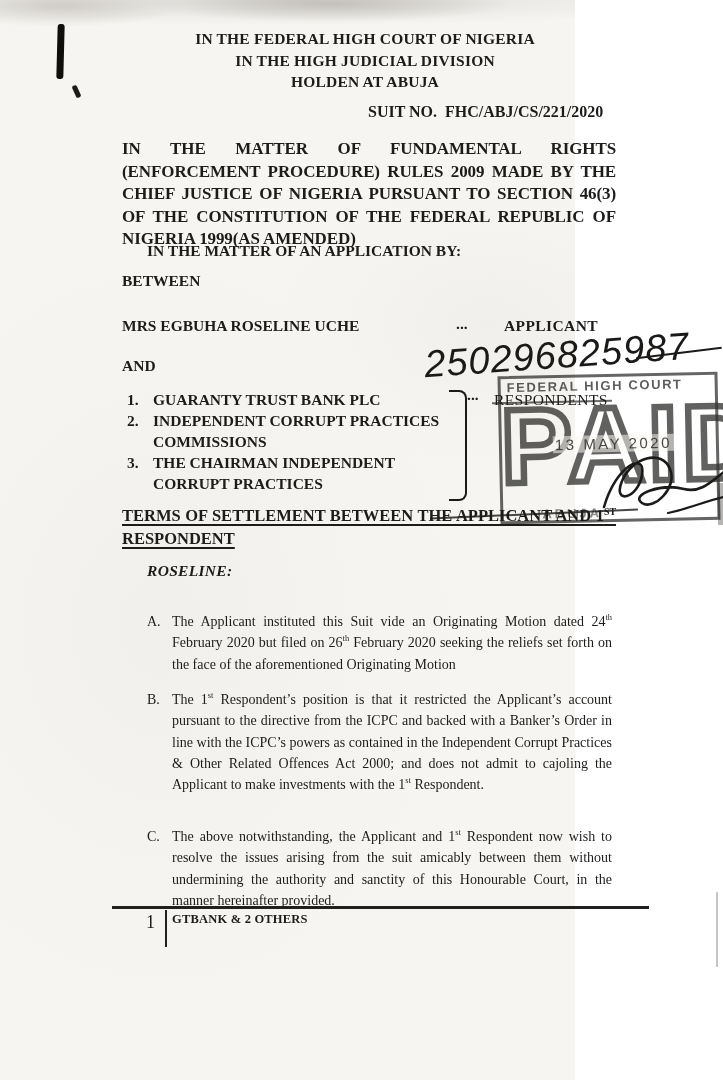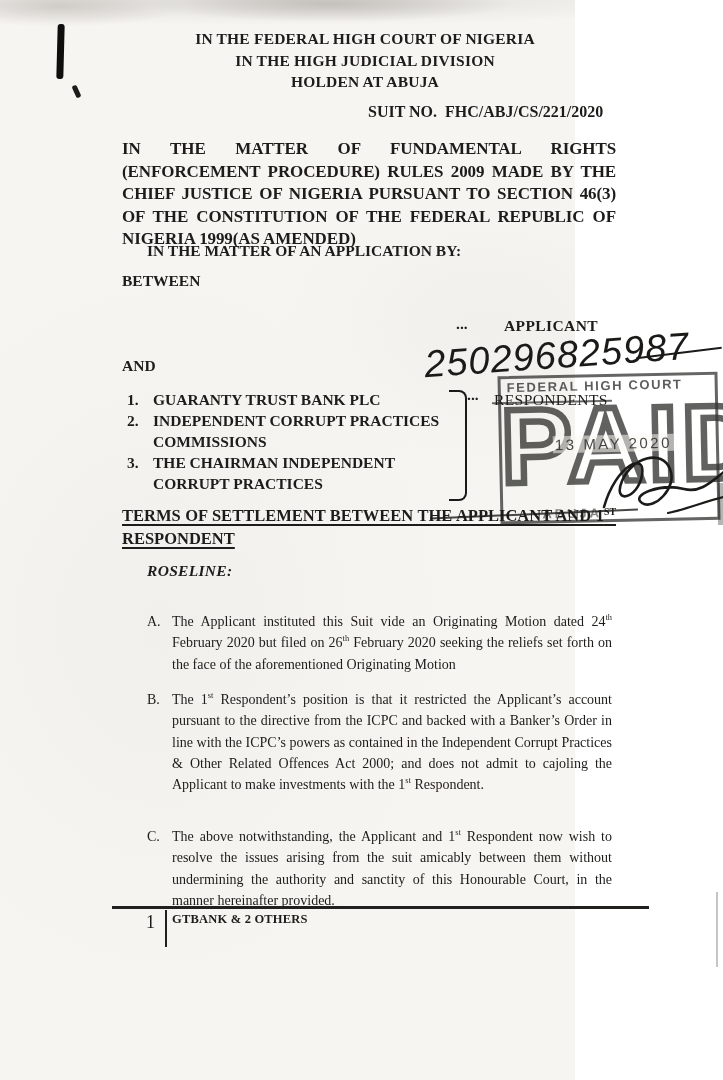--- a/index.html
+++ b/index.html
@@ -112,20 +112,21 @@
   </div>
 
   <div class="abs suit-no">SUIT NO.  FHC/ABJ/CS/221/2020</div>
 
   <div class="abs matter-clause">IN THE MATTER OF FUNDAMENTAL RIGHTS (ENFORCEMENT PROCEDURE) RULES 2009 MADE BY THE CHIEF JUSTICE OF NIGERIA PURSUANT TO SECTION 46(3) OF THE CONSTITUTION OF THE FEDERAL REPUBLIC OF NIGERIA 1999(AS AMENDED)</div>
 
   <div class="abs application-clause">IN THE MATTER OF AN APPLICATION BY:</div>
 
   <div class="abs between-label">BETWEEN</div>
 
+  <div class="abs applicant-name">MRS EGBUHA ROSELINE UCHE</div>
   <div class="abs applicant-dots">...</div>
   <div class="abs applicant-role">APPLICANT</div>
 
   <div class="abs and-label">AND</div>
 
   <div class="abs hand-number">250296825987</div>
   <div class="abs hand-number-cross"></div>
 
   <div class="abs resp-list">
     <div class="resp-row">

